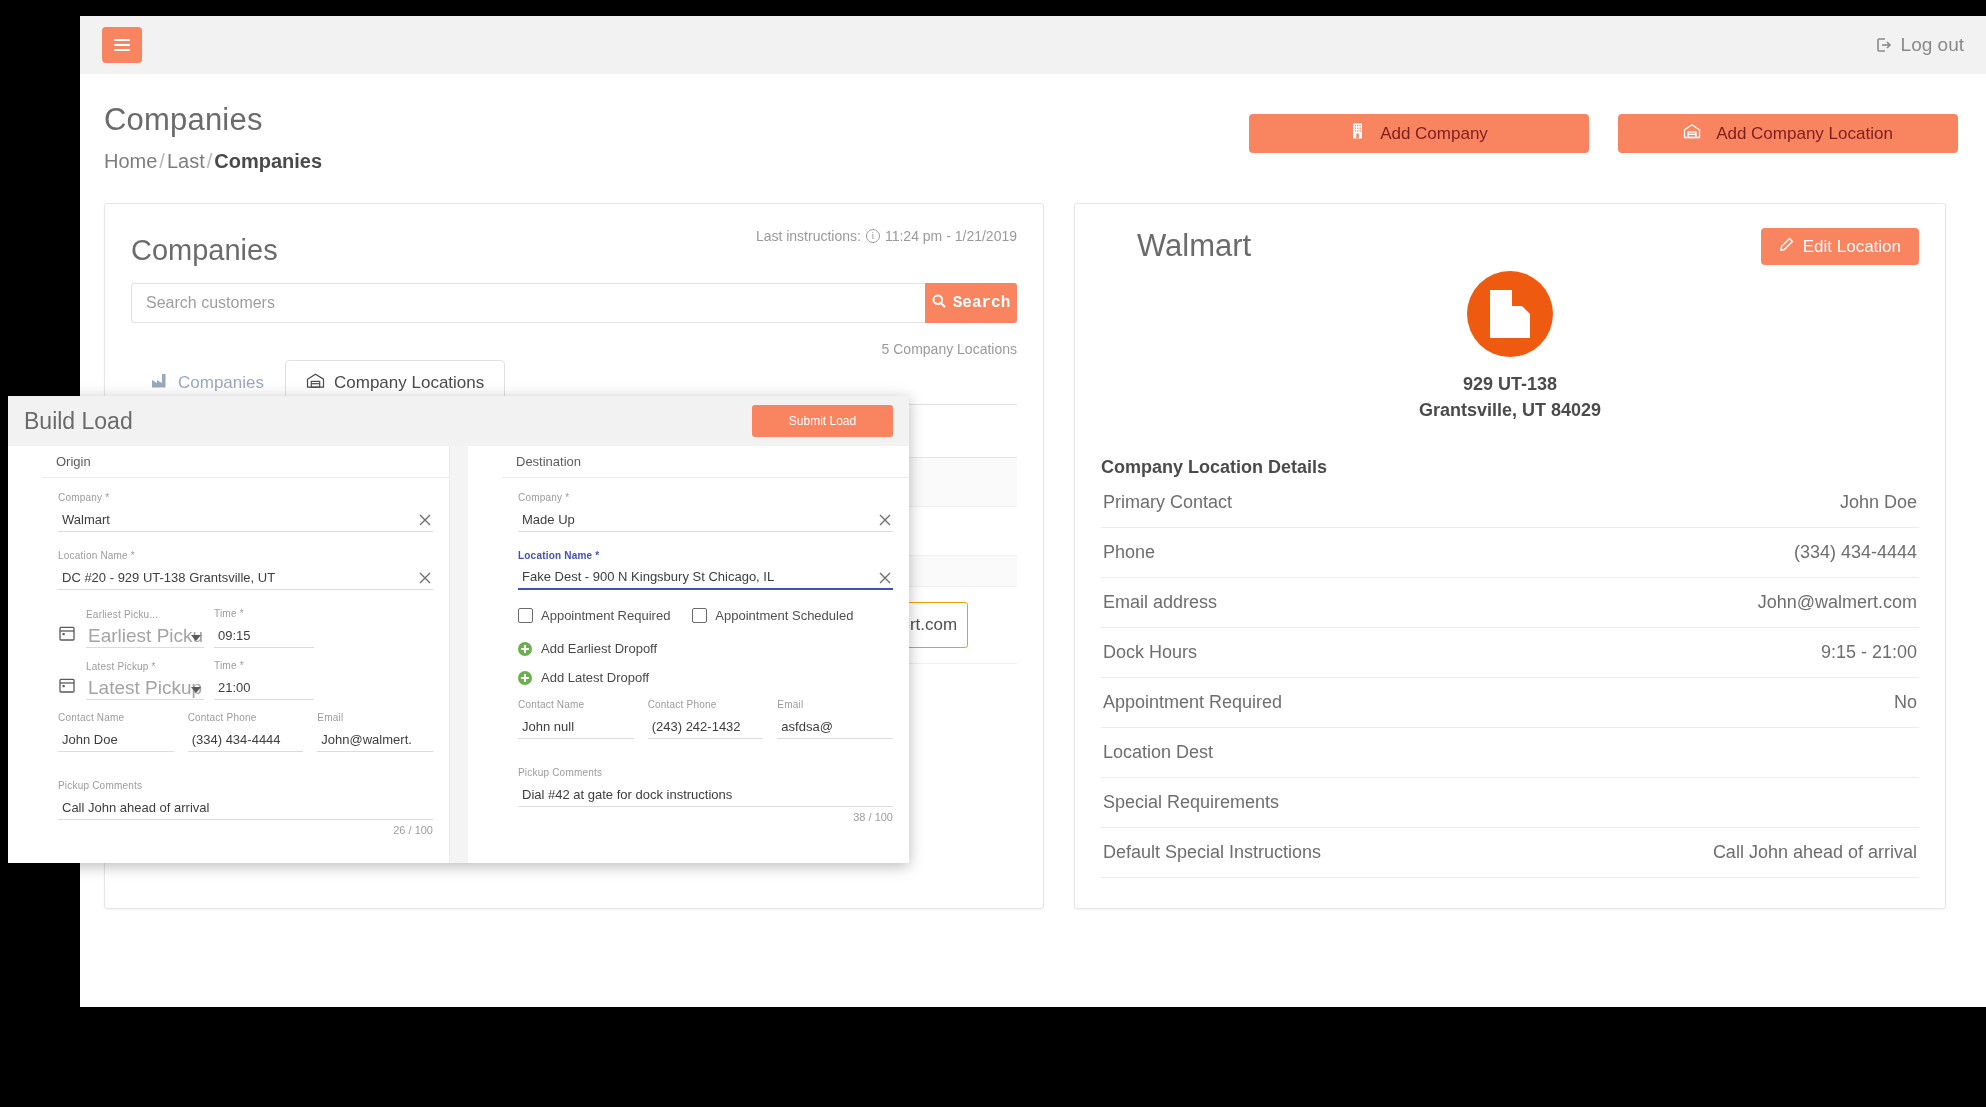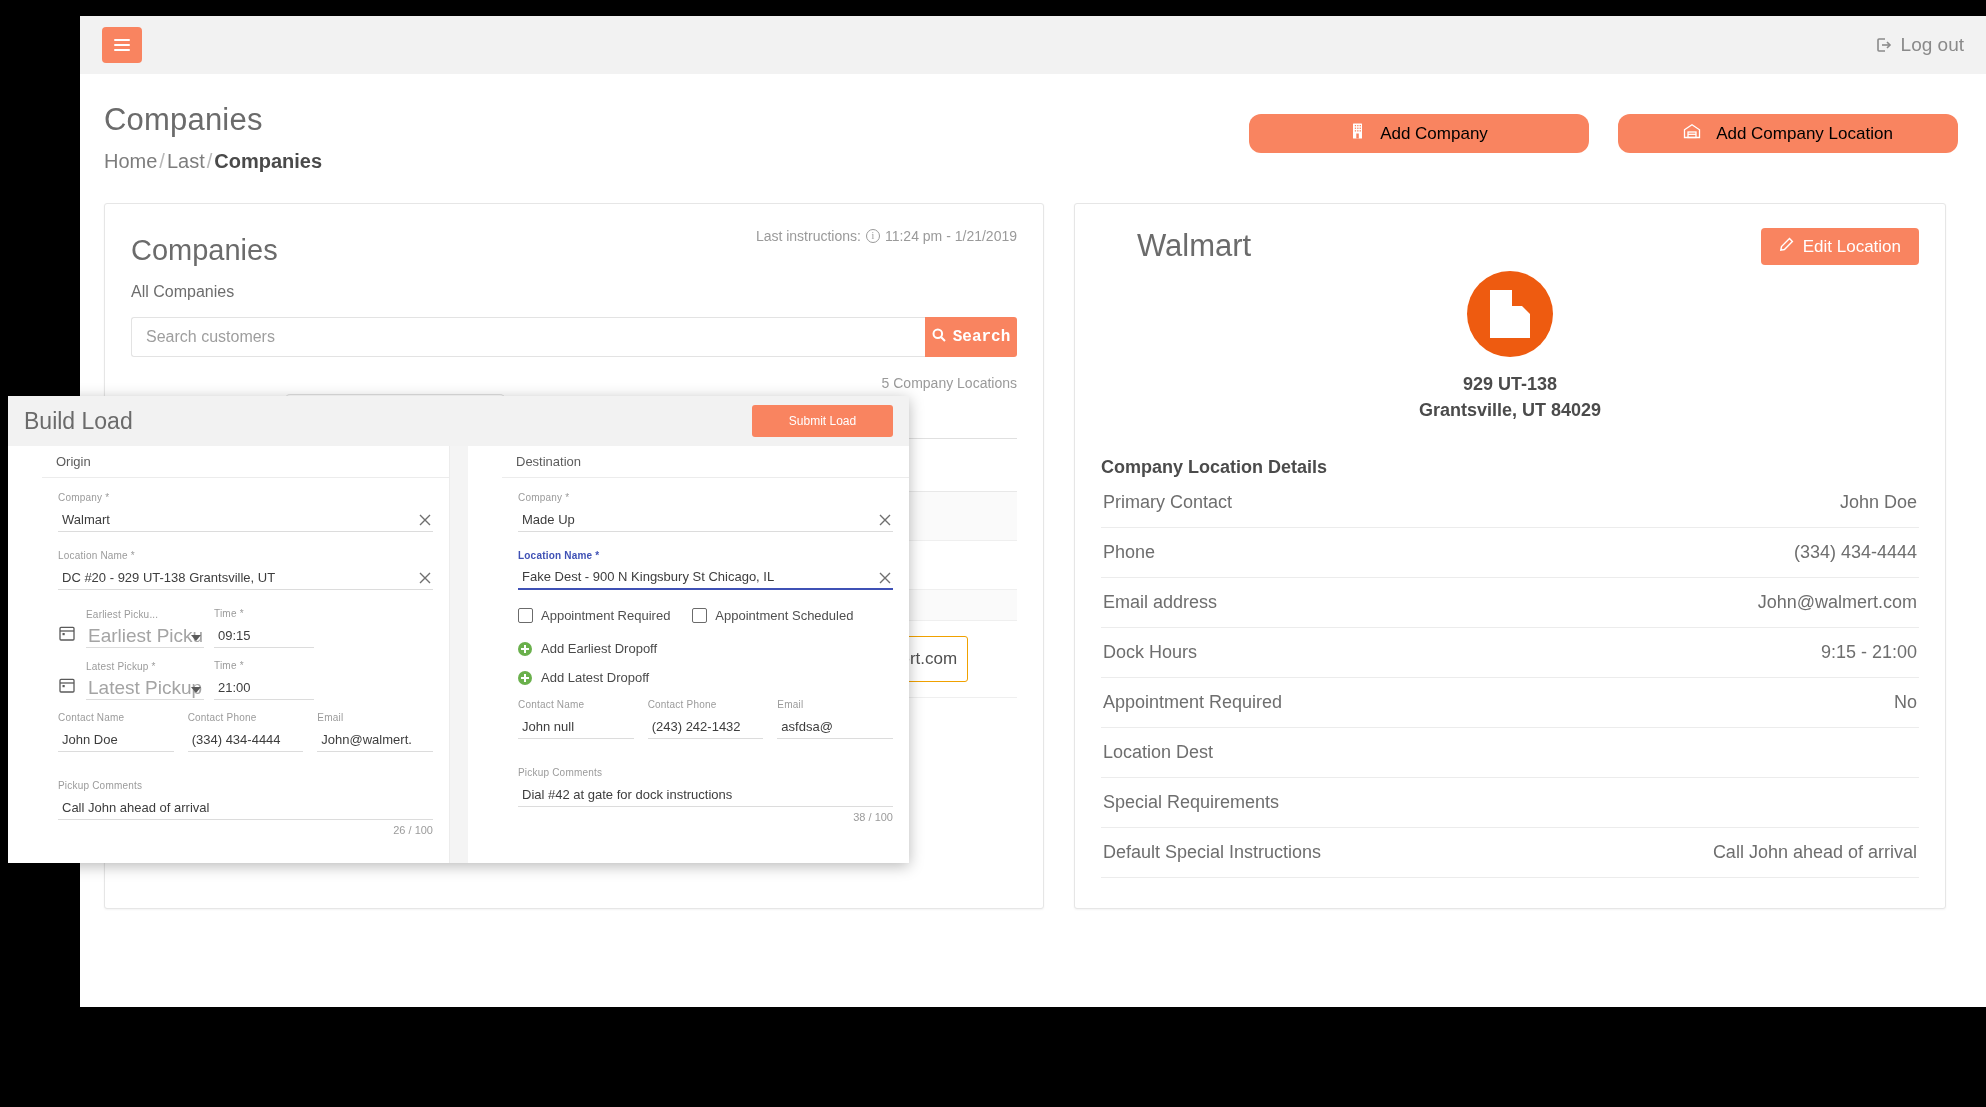--- a/index.html
+++ b/index.html
@@ -48,21 +48,21 @@
   .breadcrumb {
     margin-top: 12px; font-size: 20px; color: #7d7d7d;
     display: flex; gap: 2px; align-items: flex-end;
   }
   .breadcrumb .crumb { cursor: pointer; }
   .breadcrumb .sep { color: #b8b8b8; }
   .breadcrumb .current { font-weight: bold; color: #4a4a4a; cursor: default; }
 
   .head-actions { display:flex; gap: 29px; margin-top: 12px; }
   .btn-orange {
-    background: #f98460; color: #000000; border: none; border-radius: 12px;
+    background: #f98460; color: #7f1d1d; border: none; border-radius: 4px;
     font-size: 17px; font-family: "Liberation Sans", sans-serif;
     display:flex; align-items:center; justify-content:center; gap: 15px;
     cursor: pointer;
   }
   #addCompanyBtn { width: 340px; height: 39px; }
   #addCompanyLocationBtn { width: 340px; height: 39px; }
 
   .content-row { display:flex; gap: 30px; padding: 30px 24px 0 24px; }
 
   .card {
@@ -307,21 +307,20 @@
 
     <div class="content-row">
 
       <div class="card left-card">
         <div class="lastmod">
           <span>Last instructions:</span>
           <span class="info-circle">i</span>
           <span>11:24 pm - 1/21/2019</span>
         </div>
         <h2>Companies</h2>
-        <div class="subtitle">All Companies</div>
 
         <div class="searchrow">
           <input type="text" placeholder="Search customers" style="">
           <button class="search-btn">
             <span>
               <svg width="14" height="14" viewBox="0 0 14 14" fill="none" stroke="#fff" stroke-width="2">
                 <circle cx="5.8" cy="5.8" r="4.3"></circle>
                   <path d="M9.2 9.2L13 13"></path>
               </svg>
             </span>

